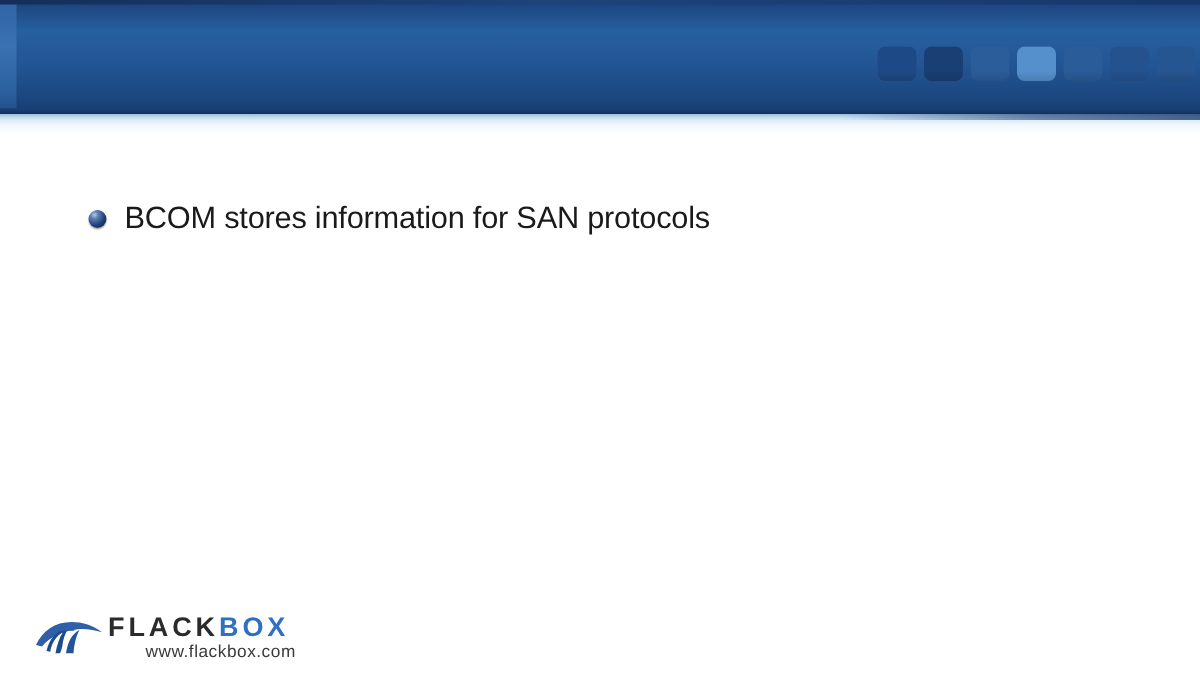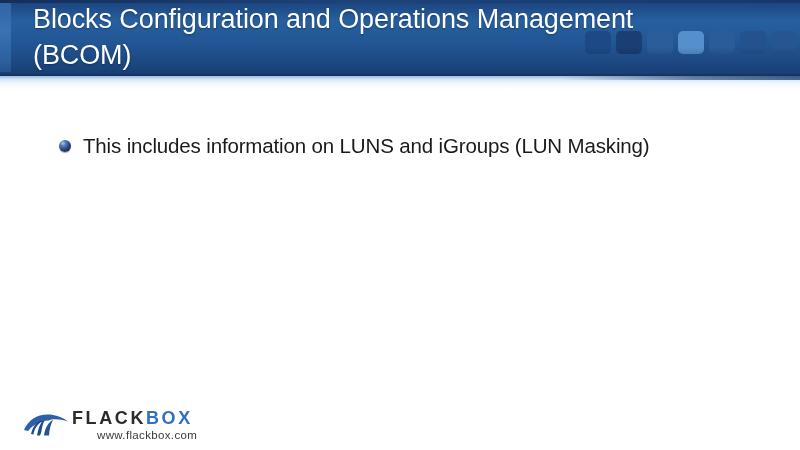--- a/index.html
+++ b/index.html
@@ -230,32 +230,31 @@
       <div class="hsq" style="left: 62px; background: linear-gradient(rgb(43, 93, 155) 0%, rgb(43, 93, 155) 70%, rgba(0, 0, 0, 0.12) 100%) rgb(43, 93, 155);"></div>
       <div class="hsq" style="left: 93px; background: linear-gradient(rgb(86, 144, 204) 0%, rgb(86, 144, 204) 70%, rgba(0, 0, 0, 0.12) 100%) rgb(86, 144, 204);"></div>
       <div class="hsq" style="left: 124px; background: linear-gradient(rgb(42, 92, 153) 0%, rgb(42, 92, 153) 70%, rgba(0, 0, 0, 0.12) 100%) rgb(42, 92, 153);"></div>
       <div class="hsq" style="left: 155px; background: linear-gradient(rgb(35, 82, 143) 0%, rgb(35, 82, 143) 70%, rgba(0, 0, 0, 0.12) 100%) rgb(35, 82, 143);"></div>
       <div class="hsq" style="left: 186px; background: linear-gradient(rgb(38, 86, 145) 0%, rgb(38, 86, 145) 70%, rgba(0, 0, 0, 0.12) 100%) rgb(38, 86, 145);"></div>
     </div>
 
     <div id="header-botline"></div>
   </div>
 
-  <div id="slide-title">Blocks Configuration and Operations Management (BCOM)</div>
 
   <div id="header-fade"></div>
   <div id="header-fade-dark"></div>
 
   <div id="bullet-list">
 
-
     <div class="bullet-row">
       <span class="bullet-marker"></span>
-      <span class="bullet-text">This includes information on LUNS and iGroups (LUN Masking)</span>
+      <span class="bullet-text">BCOM stores information for SAN protocols</span>
     </div>
+
 
   </div>
 
   <div id="logo">
     <svg id="logo-mark" viewBox="0 0 96 60">
       <path d="M4 44 C 14 22, 34 10, 62 14 C 74 16, 84 21, 92 27 C 82 24, 70 22, 60 23 C 40 25, 22 33, 12 46 Z" fill="#2f5fa8"></path>
       <path d="M18 52 C 22 34, 33 24, 47 22 C 43 28, 40 36, 39 46 C 38 50, 37 53, 36 55 L 30 55 C 32 44, 35 34, 40 27 C 31 32, 25 41, 23 53 Z" fill="#1e4b8c"></path>
       <path d="M30 20 L 56 20 L 55 25 L 29 25 Z" fill="#2f5fa8"></path>
       <path d="M44 55 C 46 40, 52 29, 62 24 C 58 31, 55 41, 54 55 Z" fill="#24539a"></path>
     </svg>

